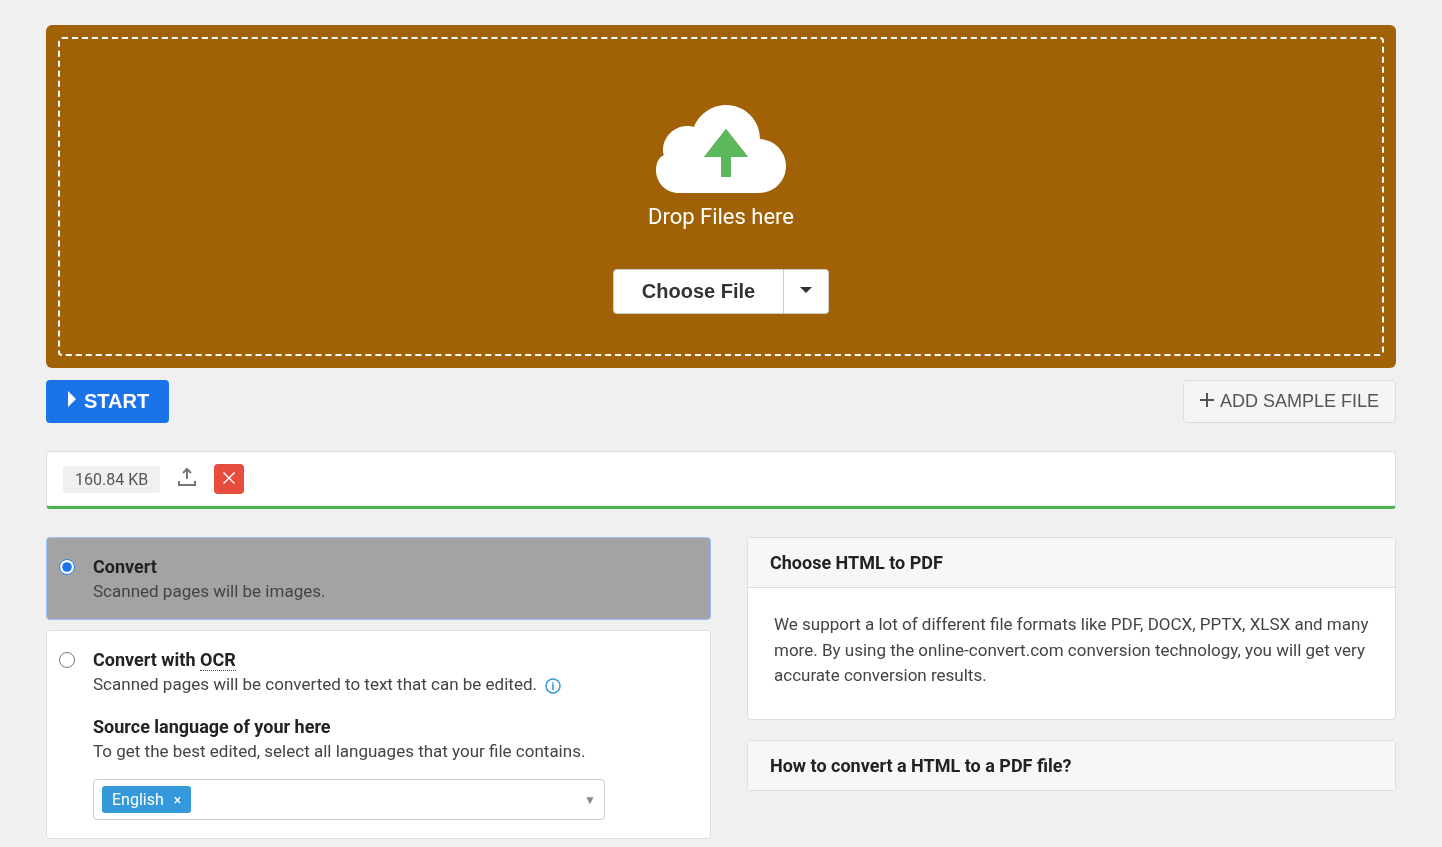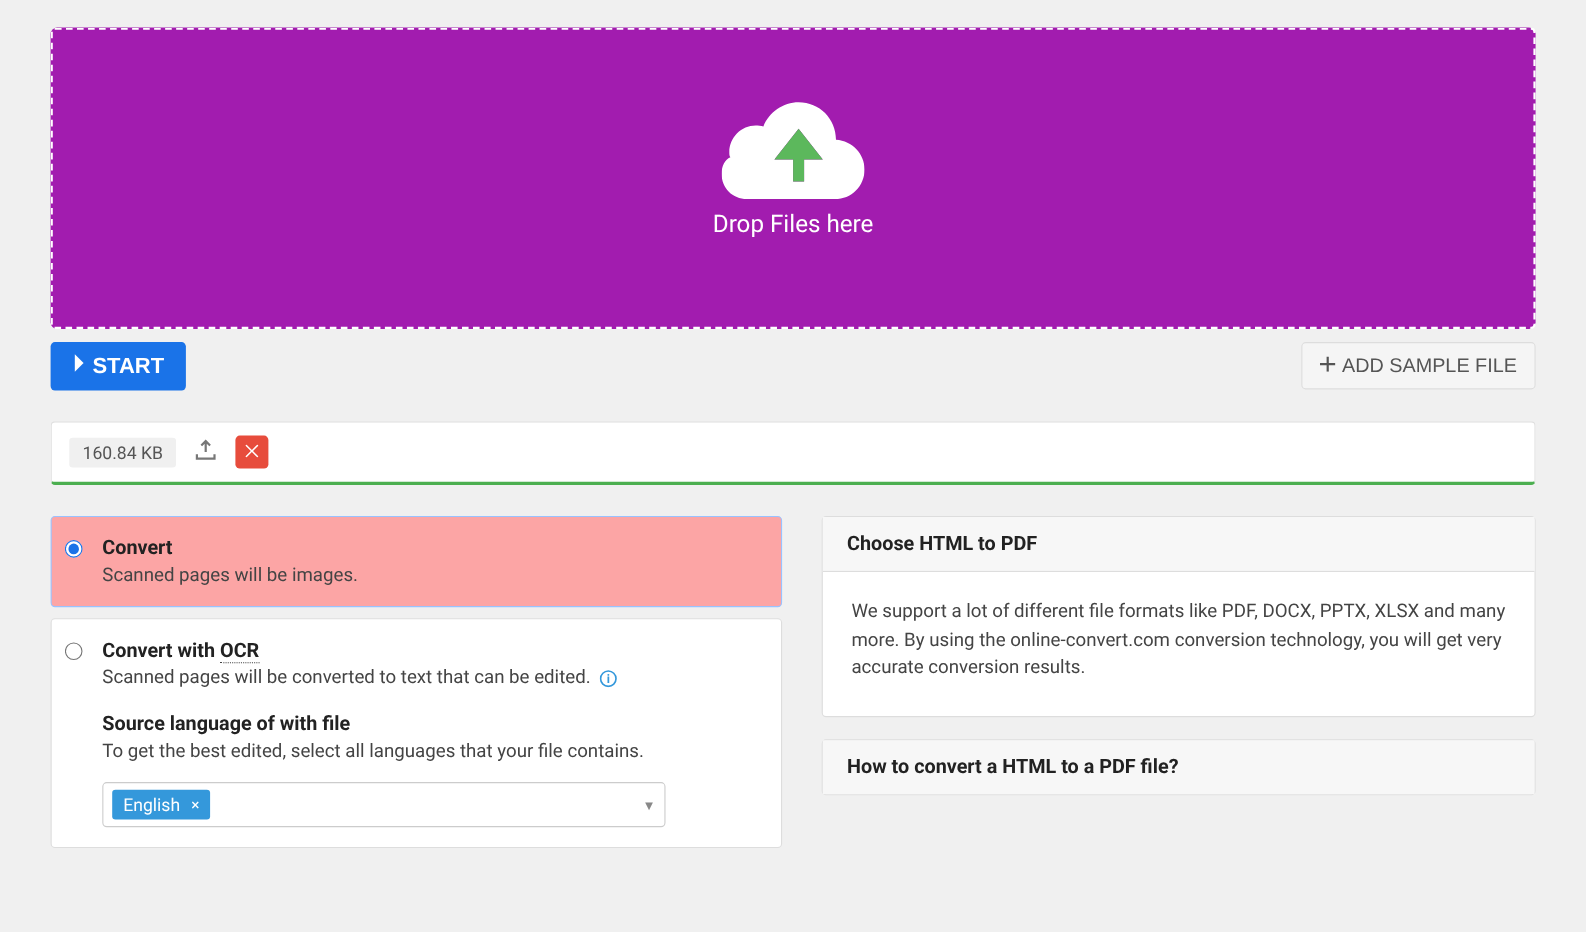--- a/index.html
+++ b/index.html
@@ -7,22 +7,23 @@
   font-family: -apple-system, BlinkMacSystemFont, "Segoe UI", Roboto, "Helvetica Neue", Arial, sans-serif;
   background: #f0f0f0;
   color: #333;
   padding: 0;
 }
 .container {
   width: 1442px;
   padding: 25px 46px 0;
 }
 .dropzone {
-  background: #a21caf;
+  background: #a16207;
   border-radius: 6px;
+  padding: 12px;
   margin-bottom: 12px;
 }
 .dropzone-inner {
   border: 2px dashed #fff;
   border-radius: 4px;
   padding: 60px 20px 40px;
   text-align: center;
 }
 .cloud-icon-wrap {
   display: flex;
@@ -141,21 +142,21 @@
   flex: 1;
 }
 .option-card {
   background: #fff;
   border: 1px solid #ddd;
   border-radius: 4px;
   padding: 18px 12px 18px 12px;
   margin-bottom: 10px;
 }
 .option-card.selected {
-  background: #fca5a5;
+  background: #a3a3a3;
   border: 1px solid #99c2ff;
 }
 .option-inner {
   display: flex;
   align-items: flex-start;
   gap: 18px;
 }
 .radio {
   width: 16px;
   height: 16px;
@@ -252,20 +253,30 @@
 
   <div class="dropzone">
     <div class="dropzone-inner">
       <div class="cloud-icon-wrap">
         <svg width="130" height="95" viewBox="0 0 130 95">
           <path fill="#fff" d="M104 40c0-19-15-34-34-34-14 0-27 9-32 22-2-1-5-1-7-1-13 0-24 11-24 24 0 2 0 4 1 5C3 58 0 64 0 71c0 13 10 23 23 23h80c15 0 27-12 27-27 0-14-11-26-26-27zM65 78V58H48l22-28 22 28H75v20H65z"></path>
           <path fill="#5cb85c" d="M65 78V58H48l22-28 22 28H75v20H65z"></path>
         </svg>
       </div>
       <div class="drop-text">Drop Files here</div>
+      <div class="choose-file-group">
+        <button class="choose-file-btn">Choose File</button>
+        <button class="choose-file-dropdown">
+          <span>
+            <svg width="16" height="16" viewBox="0 0 16 16">
+                <path fill="#333" d="M2 5l6 6 6-6H2z"></path>
+              </svg>
+          </span>
+        </button>
+      </div>
     </div>
   </div>
 
   <div class="action-row">
     <button class="start-btn">
       <span>
         <svg width="12" height="18" viewBox="0 0 12 18">
             <path fill="#fff" d="M2 1l8 8-8 8V1z"></path>
           </svg>
       </span>
@@ -322,21 +333,21 @@
             </div>
             <div class="option-sub">
               <span>Scanned pages will be converted to text that can be edited.</span>
               <span class="info-icon">
                 <svg width="16" height="16" viewBox="0 0 16 16">
                     <circle cx="8" cy="8" r="7" fill="none" stroke="#3498db" stroke-width="1.5"></circle>
                     <text x="8" y="12" text-anchor="middle" font-size="11" font-weight="bold" fill="#3498db">i</text>
                   </svg>
               </span>
             </div>
-            <div class="source-lang-label">Source language of with file</div>
+            <div class="source-lang-label">Source language of your here</div>
             <div class="source-lang-sub">To get the best edited, select all languages that your file contains.</div>
             <div class="lang-select">
               <div class="lang-tag">
                 <span>English</span>
                 <span class="lang-tag-close">×</span>
               </div>
               <span class="dropdown-caret">▼</span>
             </div>
           </div>
         </div>

